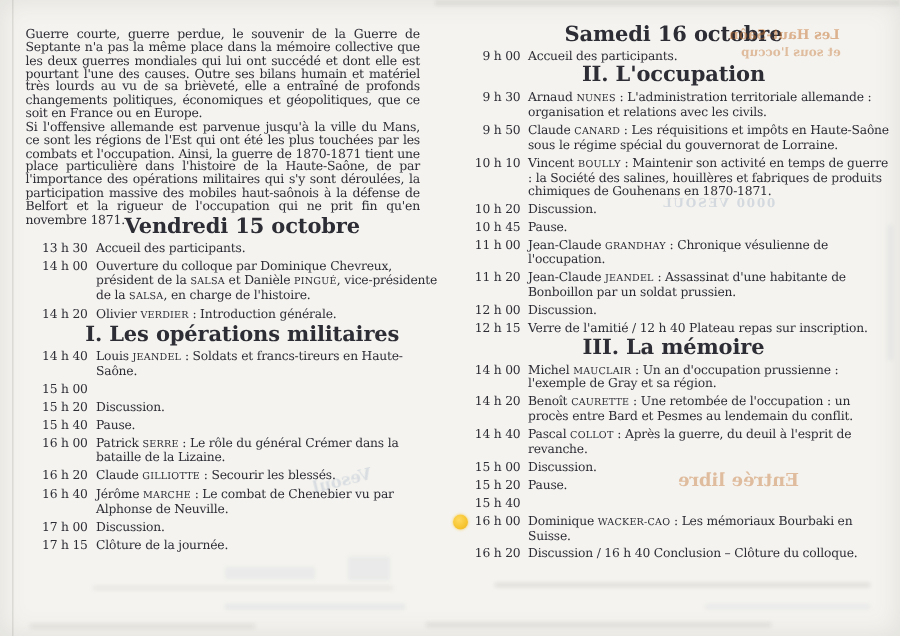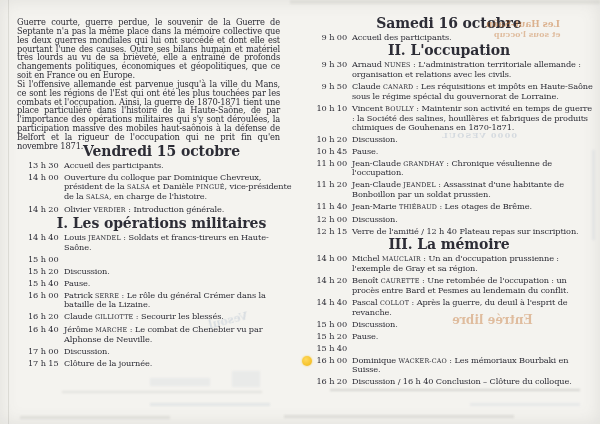--- a/index.html
+++ b/index.html
@@ -152,24 +152,20 @@
       </div>
       <div class="row">
         <span class="time">11 h 00</span>
         <span class="desc">Jean-Claude <span class="sc">GRANDHAY</span> : Chronique vésulienne de l'occupation.</span>
       </div>
       <div class="row">
         <span class="time">11 h 20</span>
         <span class="desc">Jean-Claude <span class="sc">JEANDEL</span> : Assassinat d'une habitante de Bonboillon par un soldat prussien.</span>
       </div>
       <div class="row">
-        <span class="time">11 h 40</span>
-        <span class="desc">Jean-Marie <span class="sc">THIÉBAUD</span> : Les otages de Brême.</span>
-      </div>
-      <div class="row">
         <span class="time">12 h 00</span>
         <span class="desc">Discussion.</span>
       </div>
       <div class="row">
         <span class="time">12 h 15</span>
         <span class="desc">Verre de l'amitié / 12 h 40  Plateau repas sur inscription.</span>
       </div>
       <div class="sec-heading">III. La mémoire</div>
       <div class="row">
         <span class="time">14 h 00</span>

